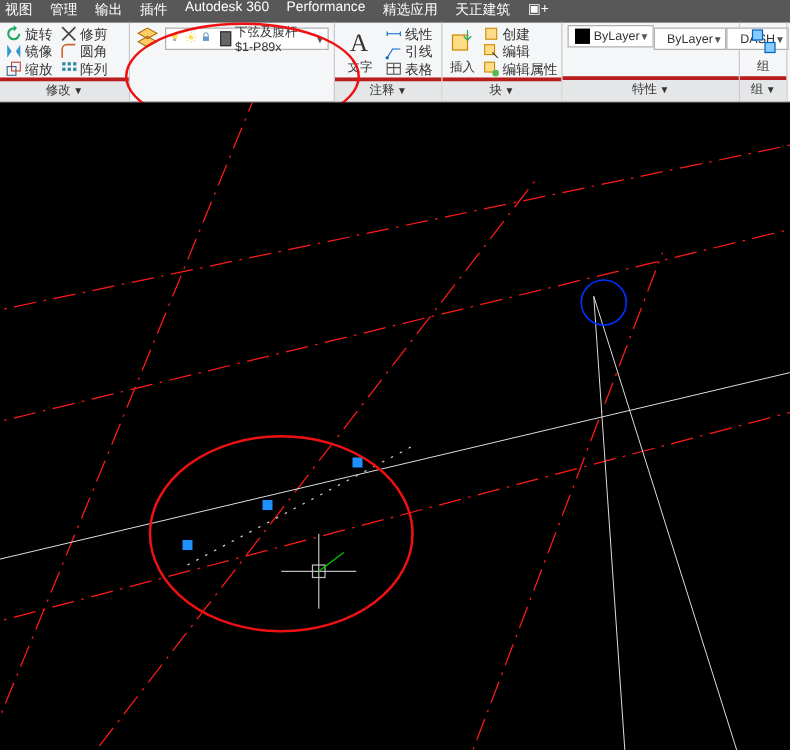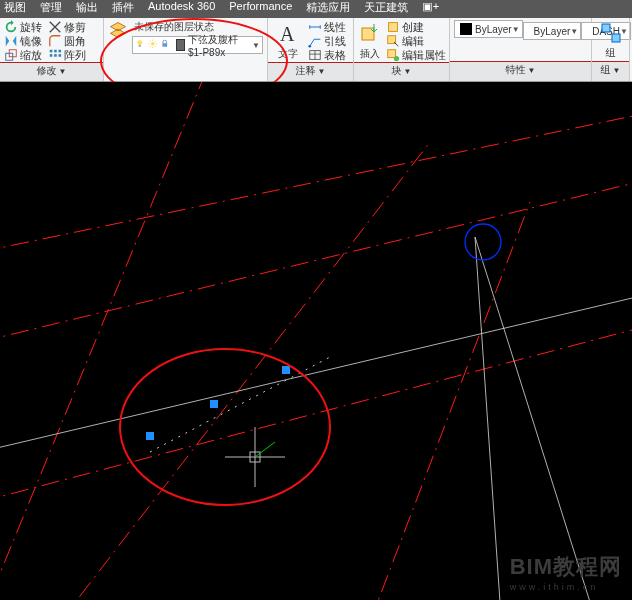--- a/index.html
+++ b/index.html
@@ -30,21 +30,21 @@
   .panel {
     border-right: 1px solid #c9c9c9;
     display: flex;
     flex-direction: column;
     position: relative;
   }
   .panel-body { flex: 1; display: flex; padding: 2px 4px 0 4px; }
   .panel-title {
     height: 20px;
     background: #e4e6e8;
-    border-top: 1px solid #b91c1c;
+    border-top: 3px solid #b91c1c;
     font-size: 10px;
     text-align: center;
     line-height: 15px;
     color: #333;
   }
   .panel-title .caret { margin-left: 2px; font-size: 8px; }
   .tool-col { display: flex; flex-direction: column; justify-content: center; }
   .tool-col + .tool-col { margin-left: 6px; }
   .tool-item {
     display: flex;
@@ -158,21 +158,20 @@
     <div class="panel-title"><span>修改</span><span class="caret">▼</span></div>
   </div>
 
   <div class="panel layer-panel" style="width:164px">
     <div class="panel-body" style="flex-direction:column;">
       <div style="display:flex; align-items:flex-start;">
         <span class="ic" style="width:20px;height:20px;margin:0 4px 0 0;"><svg viewBox="0 0 24 24">
               <path d="M12 3l9 5-9 5-9-5 9-5zm0 8l9 5-9 5-9-5 9-5z" fill="#fc6" stroke="#a60"></path>
             </svg></span>
         <div style="flex:1;">
-          <div class="top-label">未保存的图层状态</div>
           <div class="drop-row layer-icons">
             <span class="ic"><svg viewBox="0 0 16 16">
                   <circle cx="8" cy="6" r="4" fill="#fd5"></circle>
                   <rect x="6" y="10" width="4" height="3" fill="#aaa"></rect>
                 </svg></span>
             <span class="ic"><svg viewBox="0 0 16 16">
                   <circle cx="8" cy="8" r="3" fill="#fd5"></circle>
                   <g stroke="#fa0">
                     <path d="M8 1v2M8 13v2M1 8h2M13 8h2M3 3l1.5 1.5M11.5 11.5L13 13M13 3l-1.5 1.5M4.5 11.5L3 13"></path>
                   </g>
@@ -327,17 +326,13 @@
 
     <g stroke="#bbb" stroke-width="1">
       <line x1="225" y1="375" x2="285" y2="375"></line>
       <line x1="255" y1="345" x2="255" y2="405"></line>
       <rect x="250" y="370" width="10" height="10" fill="none"></rect>
     </g>
     <line x1="255" y1="375" x2="275" y2="360" stroke="#0c0"></line>
 
     <ellipse cx="225" cy="345" rx="105" ry="78" fill="none" stroke="#e11" stroke-width="2"></ellipse>
   </svg>
-  <div class="watermark">
-    <span>BIM教程网</span>
-    <small>www.ithim.cn</small>
-  </div>
 </div>
 
 </body></html>

